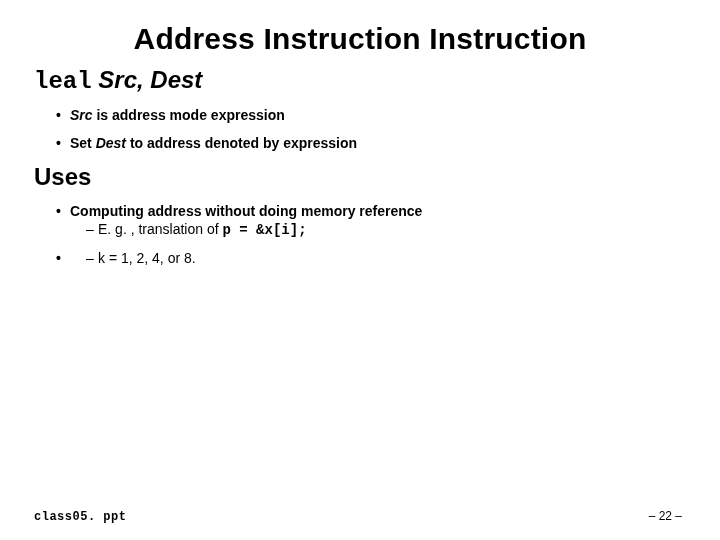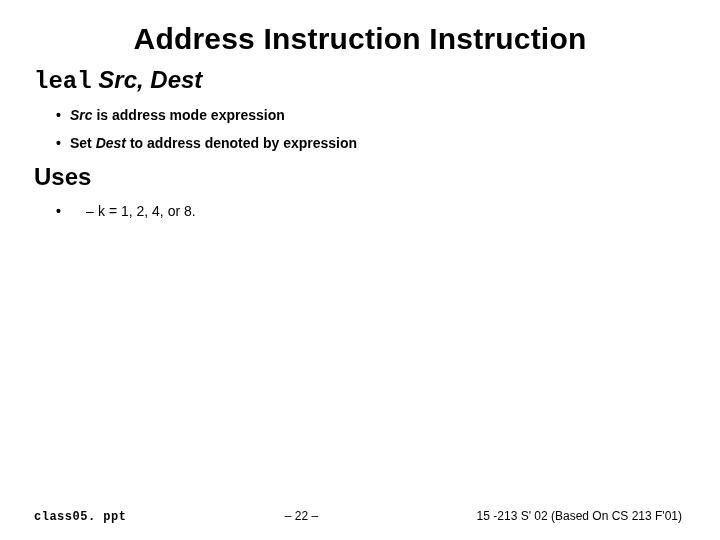--- a/index.html
+++ b/index.html
@@ -98,25 +98,32 @@
   </li>
   <li>
     <span>Set </span><span class="ital">Dest</span><span> to address denoted by expression</span>
   </li>
 </ul>
 
 <div class="uses">Uses</div>
 
 <ul class="b1">
   <li>
+    <span>Computing address without doing memory reference</span>
+    <ul class="b2">
+      <li>
+        <span>E. g. , translation of </span><span class="code-inline">p = &amp;x[i];</span>
+      </li>
+    </ul>
+  </li>
+  <li>
     <ul class="b2">
       <li>
         <span>k = 1, 2, 4, or 8.</span>
       </li>
     </ul>
   </li>
 </ul>
 
 <div class="footer">
   <span class="fname">class05. ppt</span>
   <span class="pnum">– 22 –</span>
-  <span class="course">15 -213 S' 02 (Based On CS 213 F'01)</span>
 </div>
 
 </body></html>

